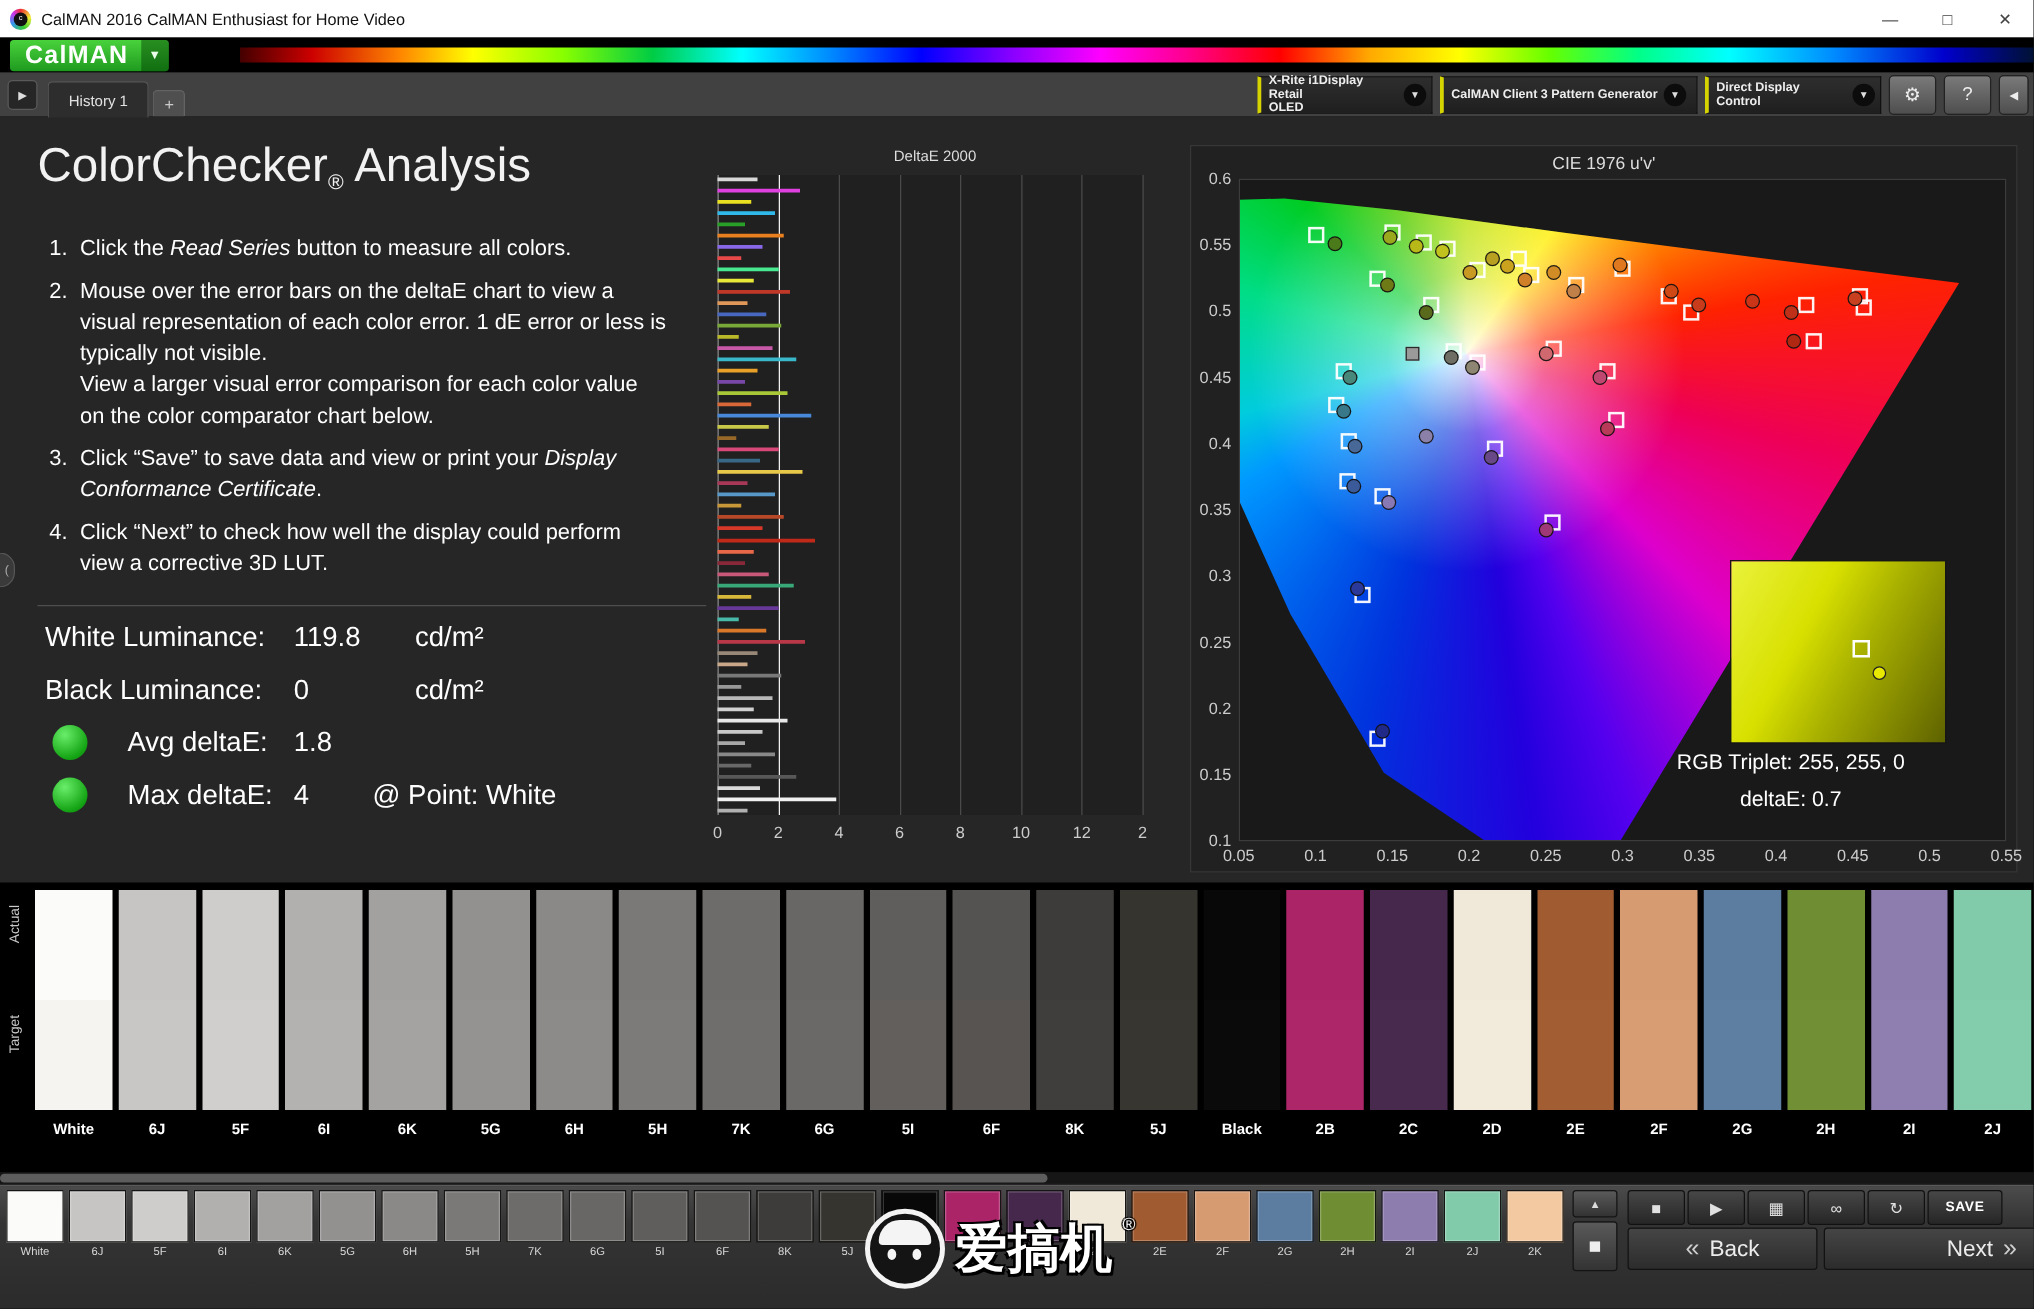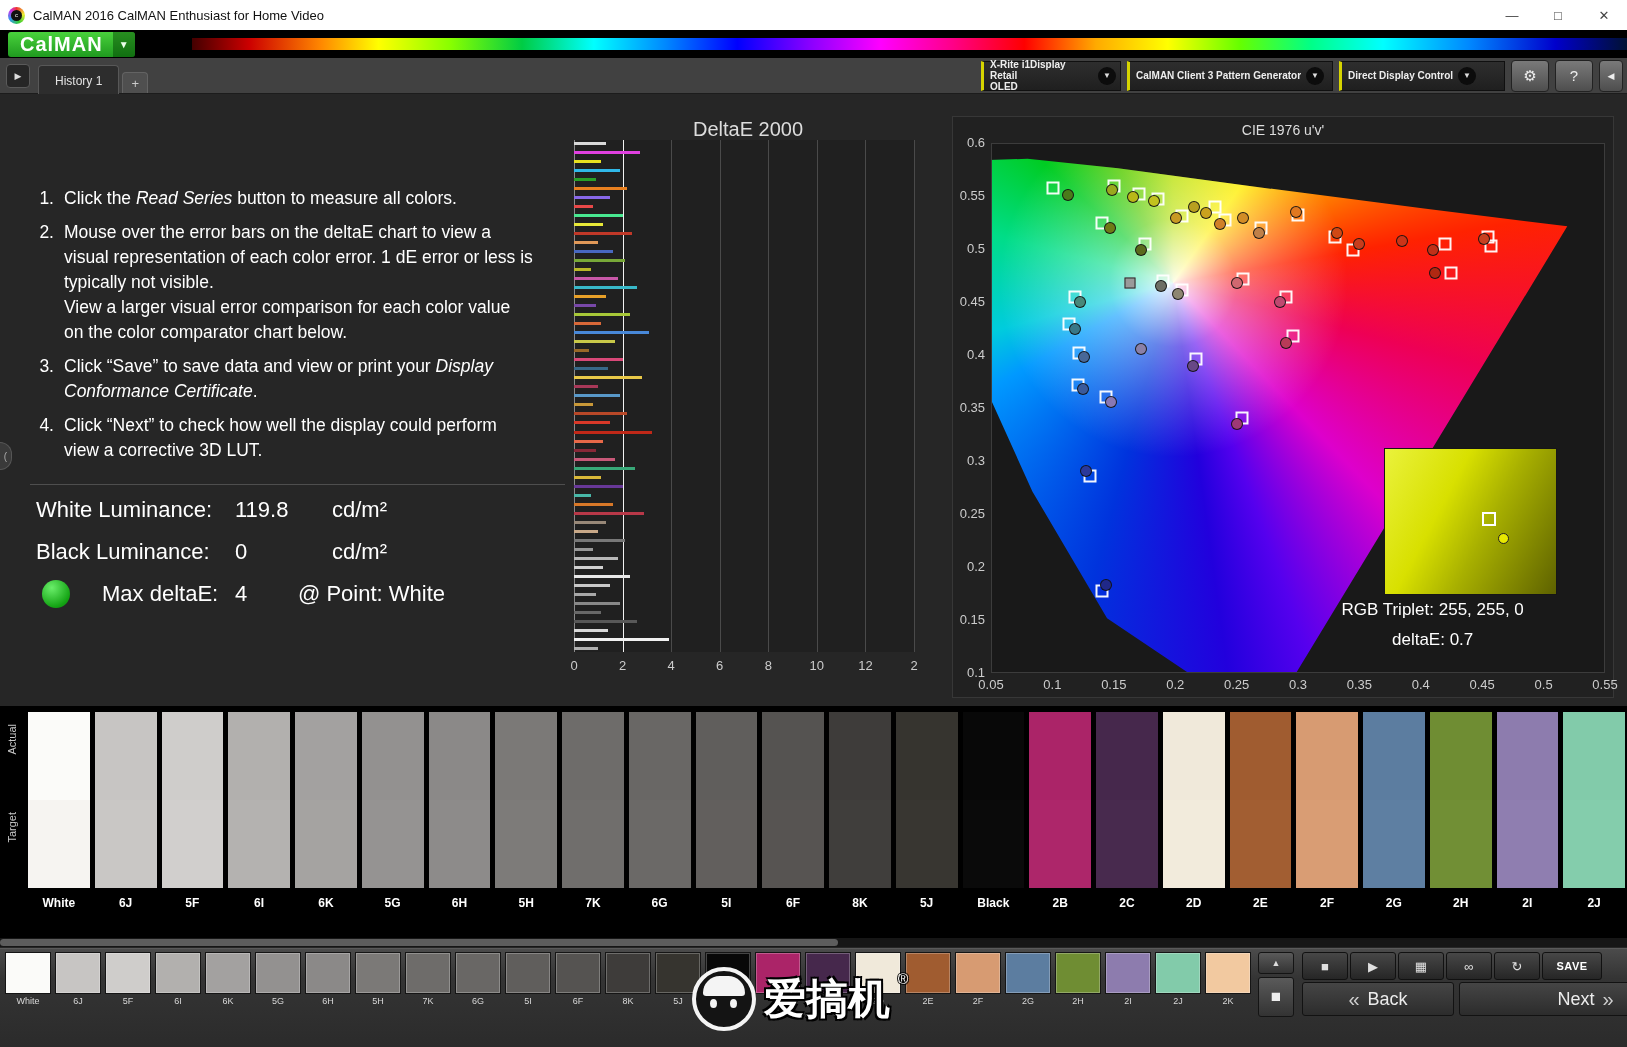--- a/index.html
+++ b/index.html
@@ -70,21 +70,21 @@
   .perf-row .perf-label{position:absolute;left:6px;top:4px;}
   .perf-row.de .perf-label{left:72px;}
   .perf-dot{position:absolute;left:12px;top:3px;width:28px;height:28px;border-radius:50%;
             background:radial-gradient(circle at 35% 28%,#6aee6a,#14a414 70%,#0c7a0c);}
   .perf-value{position:absolute;left:205px;top:4px;}
   .perf-unit{position:absolute;left:302px;top:4px;}
   .perf-extra{position:absolute;left:268px;top:4px;}
 
   
   .de-panel{position:absolute;left:570px;top:24px;width:356px;height:566px;}
-  .de-title{text-align:center;font-size:20px;color:#ddd;}
+  .de-title{text-align:center;font-size:12px;color:#ddd;}
   .de-plot{position:absolute;left:4px;top:22px;width:340px;height:512px;background:rgba(0,0,0,.15);}
   .de-grid{position:absolute;top:0;bottom:0;width:1px;background:#4a4a4a;}
   .de-grid.axis{background:#8a8a8a;}
   .de-grid.ref{background:#f2f2f2;}
   .de-bars{position:absolute;left:0;top:2px;bottom:2px;right:0;display:flex;flex-direction:column;
            justify-content:space-between;}
   .de-bar{height:3px;}
   .de-ticks{position:absolute;left:4px;top:540px;width:340px;height:16px;}
   .de-tick{position:absolute;transform:translateX(-50%);font-size:13px;color:#ccc;}
 
@@ -214,41 +214,44 @@
           <span>OLED</span>
         </span>
         <span class="arr">▼</span>
       </div>
       <div class="combo" style="width:206px;">
         <span class="lines">
           <span>CalMAN Client 3 Pattern Generator</span>
         </span>
         <span class="arr">▼</span>
       </div>
-      <div class="combo" style="width:166px;">
+      <div class="combo" style="width:141px;">
         <span class="lines">
           <span>Direct Display Control</span>
         </span>
         <span class="arr">▼</span>
       </div>
       <div class="sq-btn">
           <span>⚙</span>
         </div>
       <div class="sq-btn">
           <span>?</span>
         </div>
       <div class="collapse-btn">
           <span>◀</span>
         </div>
     </div>
   </div>
 
   <div class="main">
 
     <div class="left-panel">
+      <div class="page-heading">
+        <span>ColorChecker</span><span class="reg">®</span><span> Analysis</span>
+      </div>
       <div class="instr-list">
           <div class="instr-item">
             <span class="instr-num">1.</span>
             <span class="instr-body"><span>Click the </span><span class="it">Read Series</span><span> button to measure all colors.</span></span>
           </div>
           <div class="instr-item">
             <span class="instr-num">2.</span>
             <span class="instr-body"><span>Mouse over the error bars on the deltaE chart to view a visual representation of each color error. 1 dE error or less is typically not visible.</span><br><span>View a larger visual error comparison for each color value on the color comparator chart below.</span></span>
           </div>
           <div class="instr-item">
@@ -264,20 +267,25 @@
         <div>
             <div class="perf-row">
               <span class="perf-label">White Luminance:</span>
               <span class="perf-value">119.8</span>
               <span class="perf-unit">cd/m²</span>
             </div>
             <div class="perf-row">
               <span class="perf-label">Black Luminance:</span>
               <span class="perf-value">0</span>
               <span class="perf-unit">cd/m²</span>
+            </div>
+            <div class="perf-row de">
+              <span class="perf-dot"></span>
+              <span class="perf-label">Avg deltaE:</span>
+              <span class="perf-value">1.8</span>
             </div>
             <div class="perf-row de">
               <span class="perf-dot"></span>
               <span class="perf-label">Max deltaE:</span>
               <span class="perf-value">4</span>
               <span class="perf-extra">@ Point: White</span>
             </div>
           </div>
       </div>
     </div>

